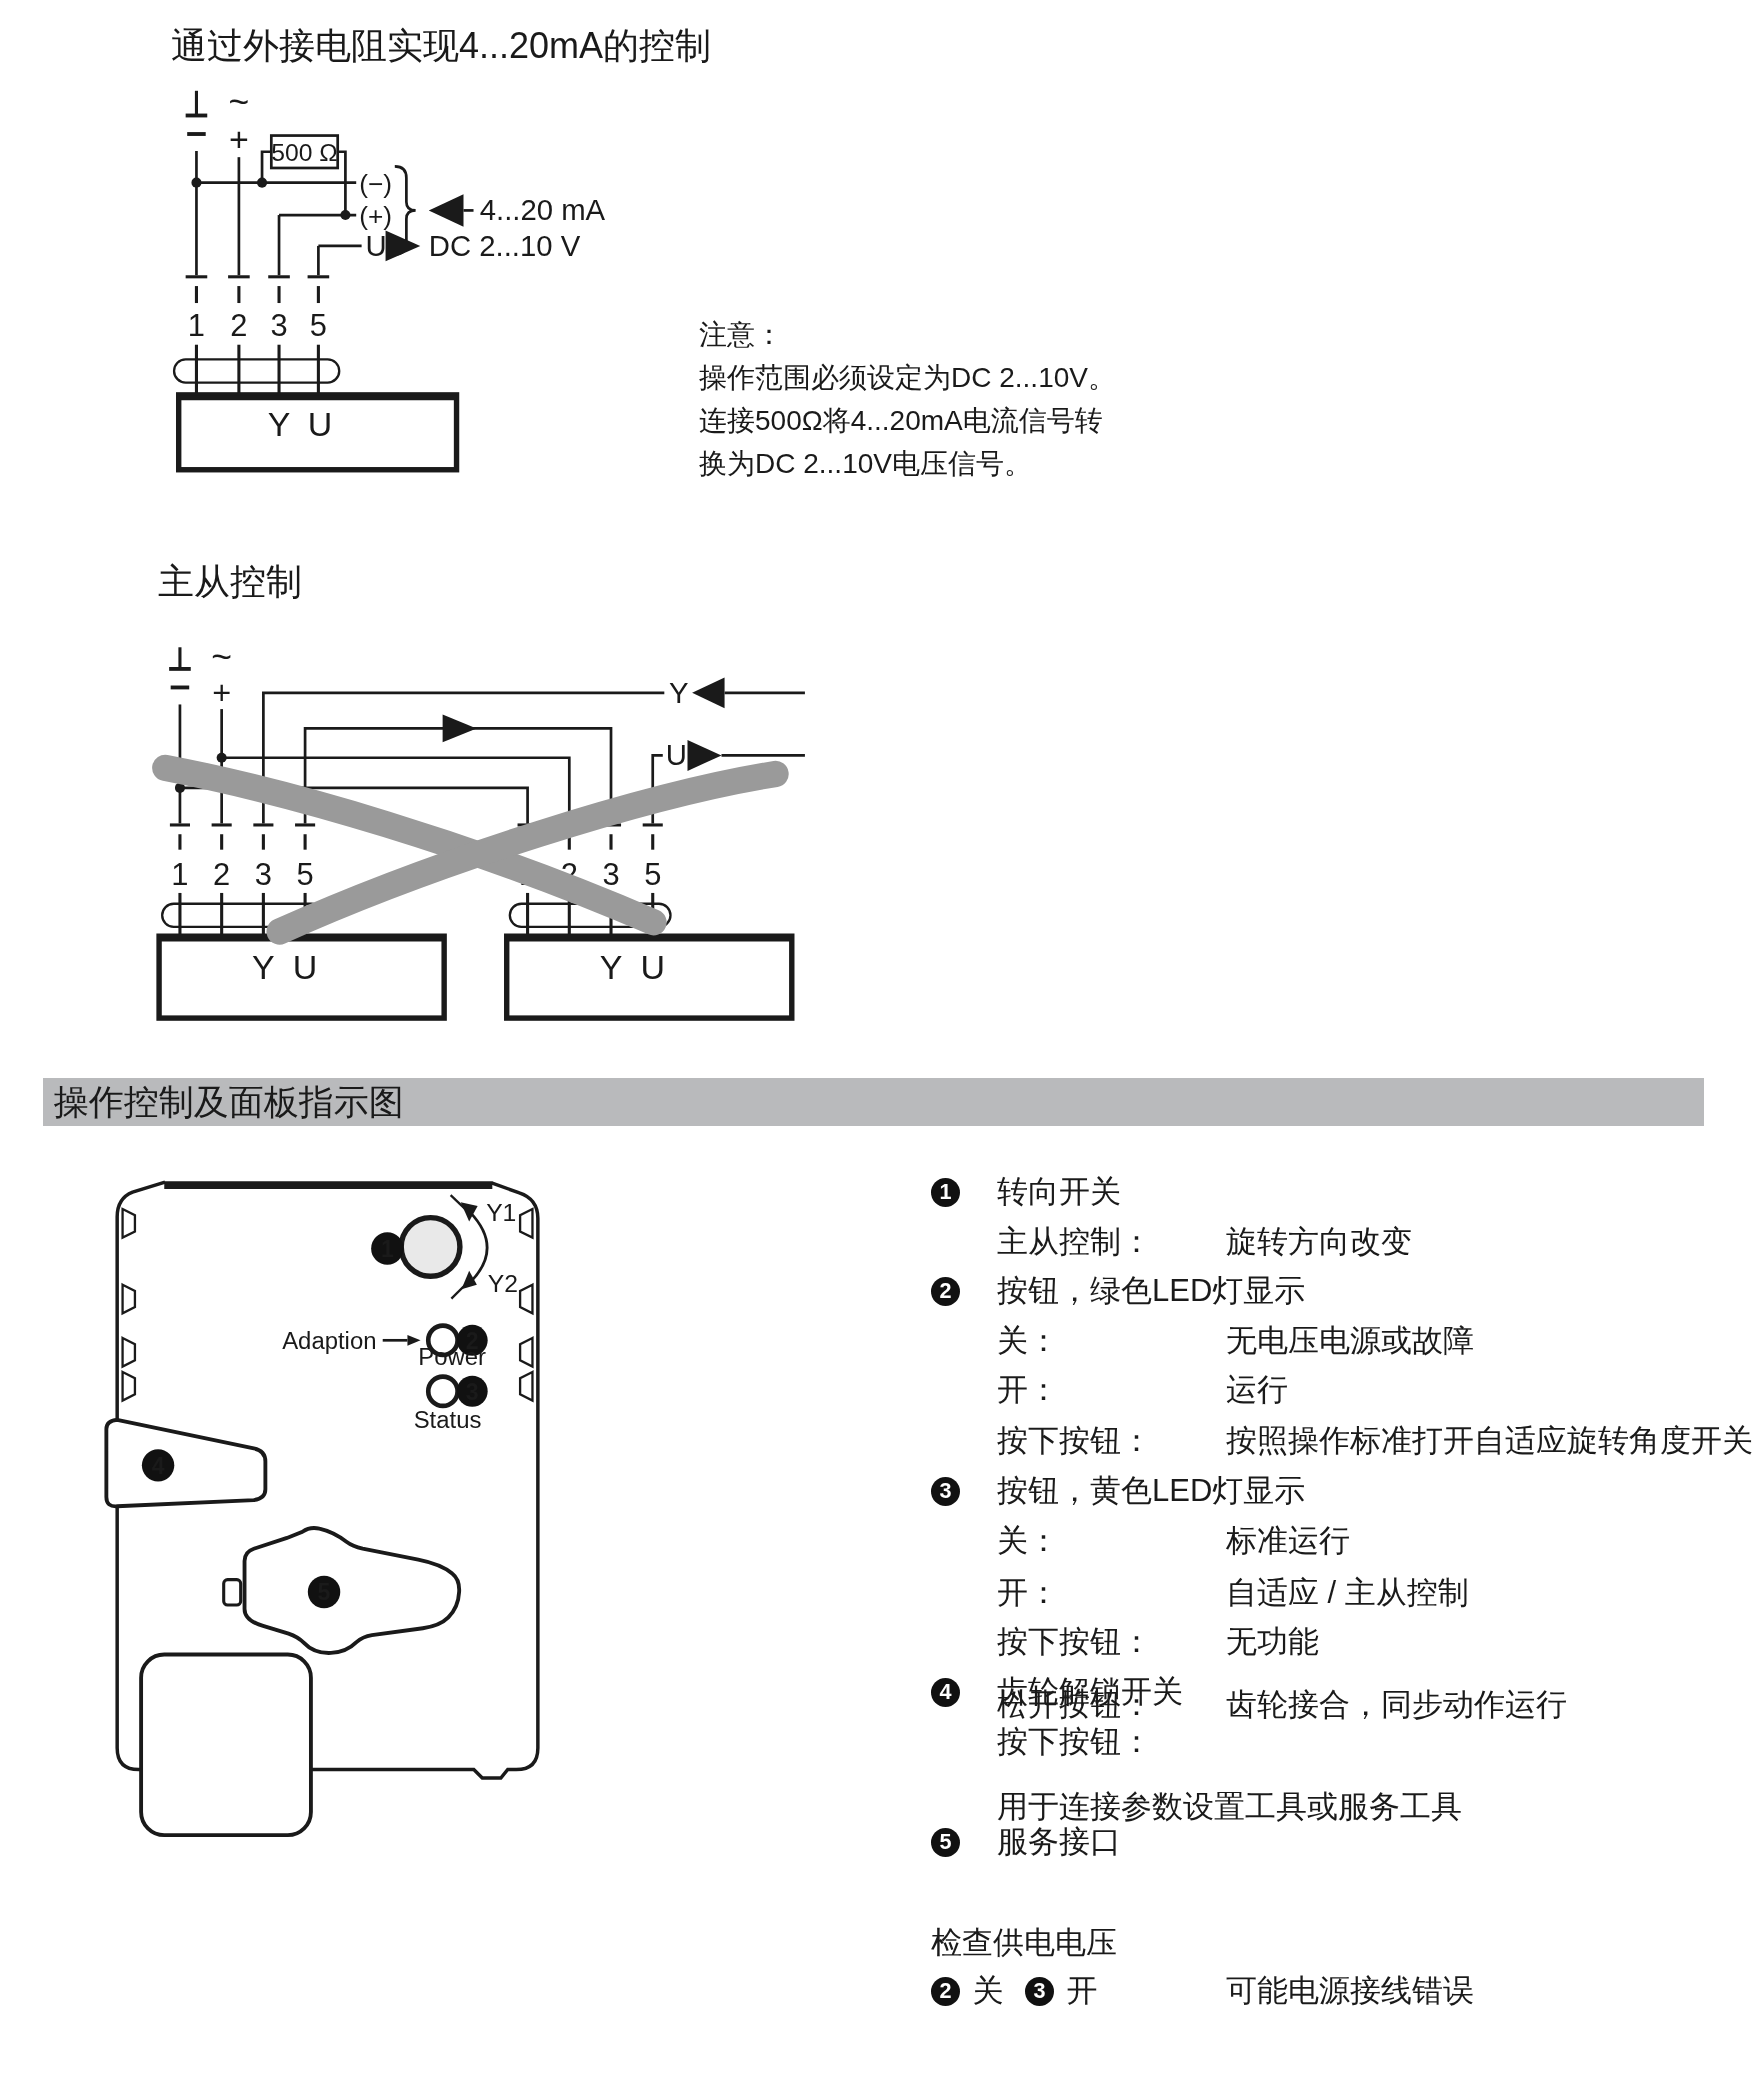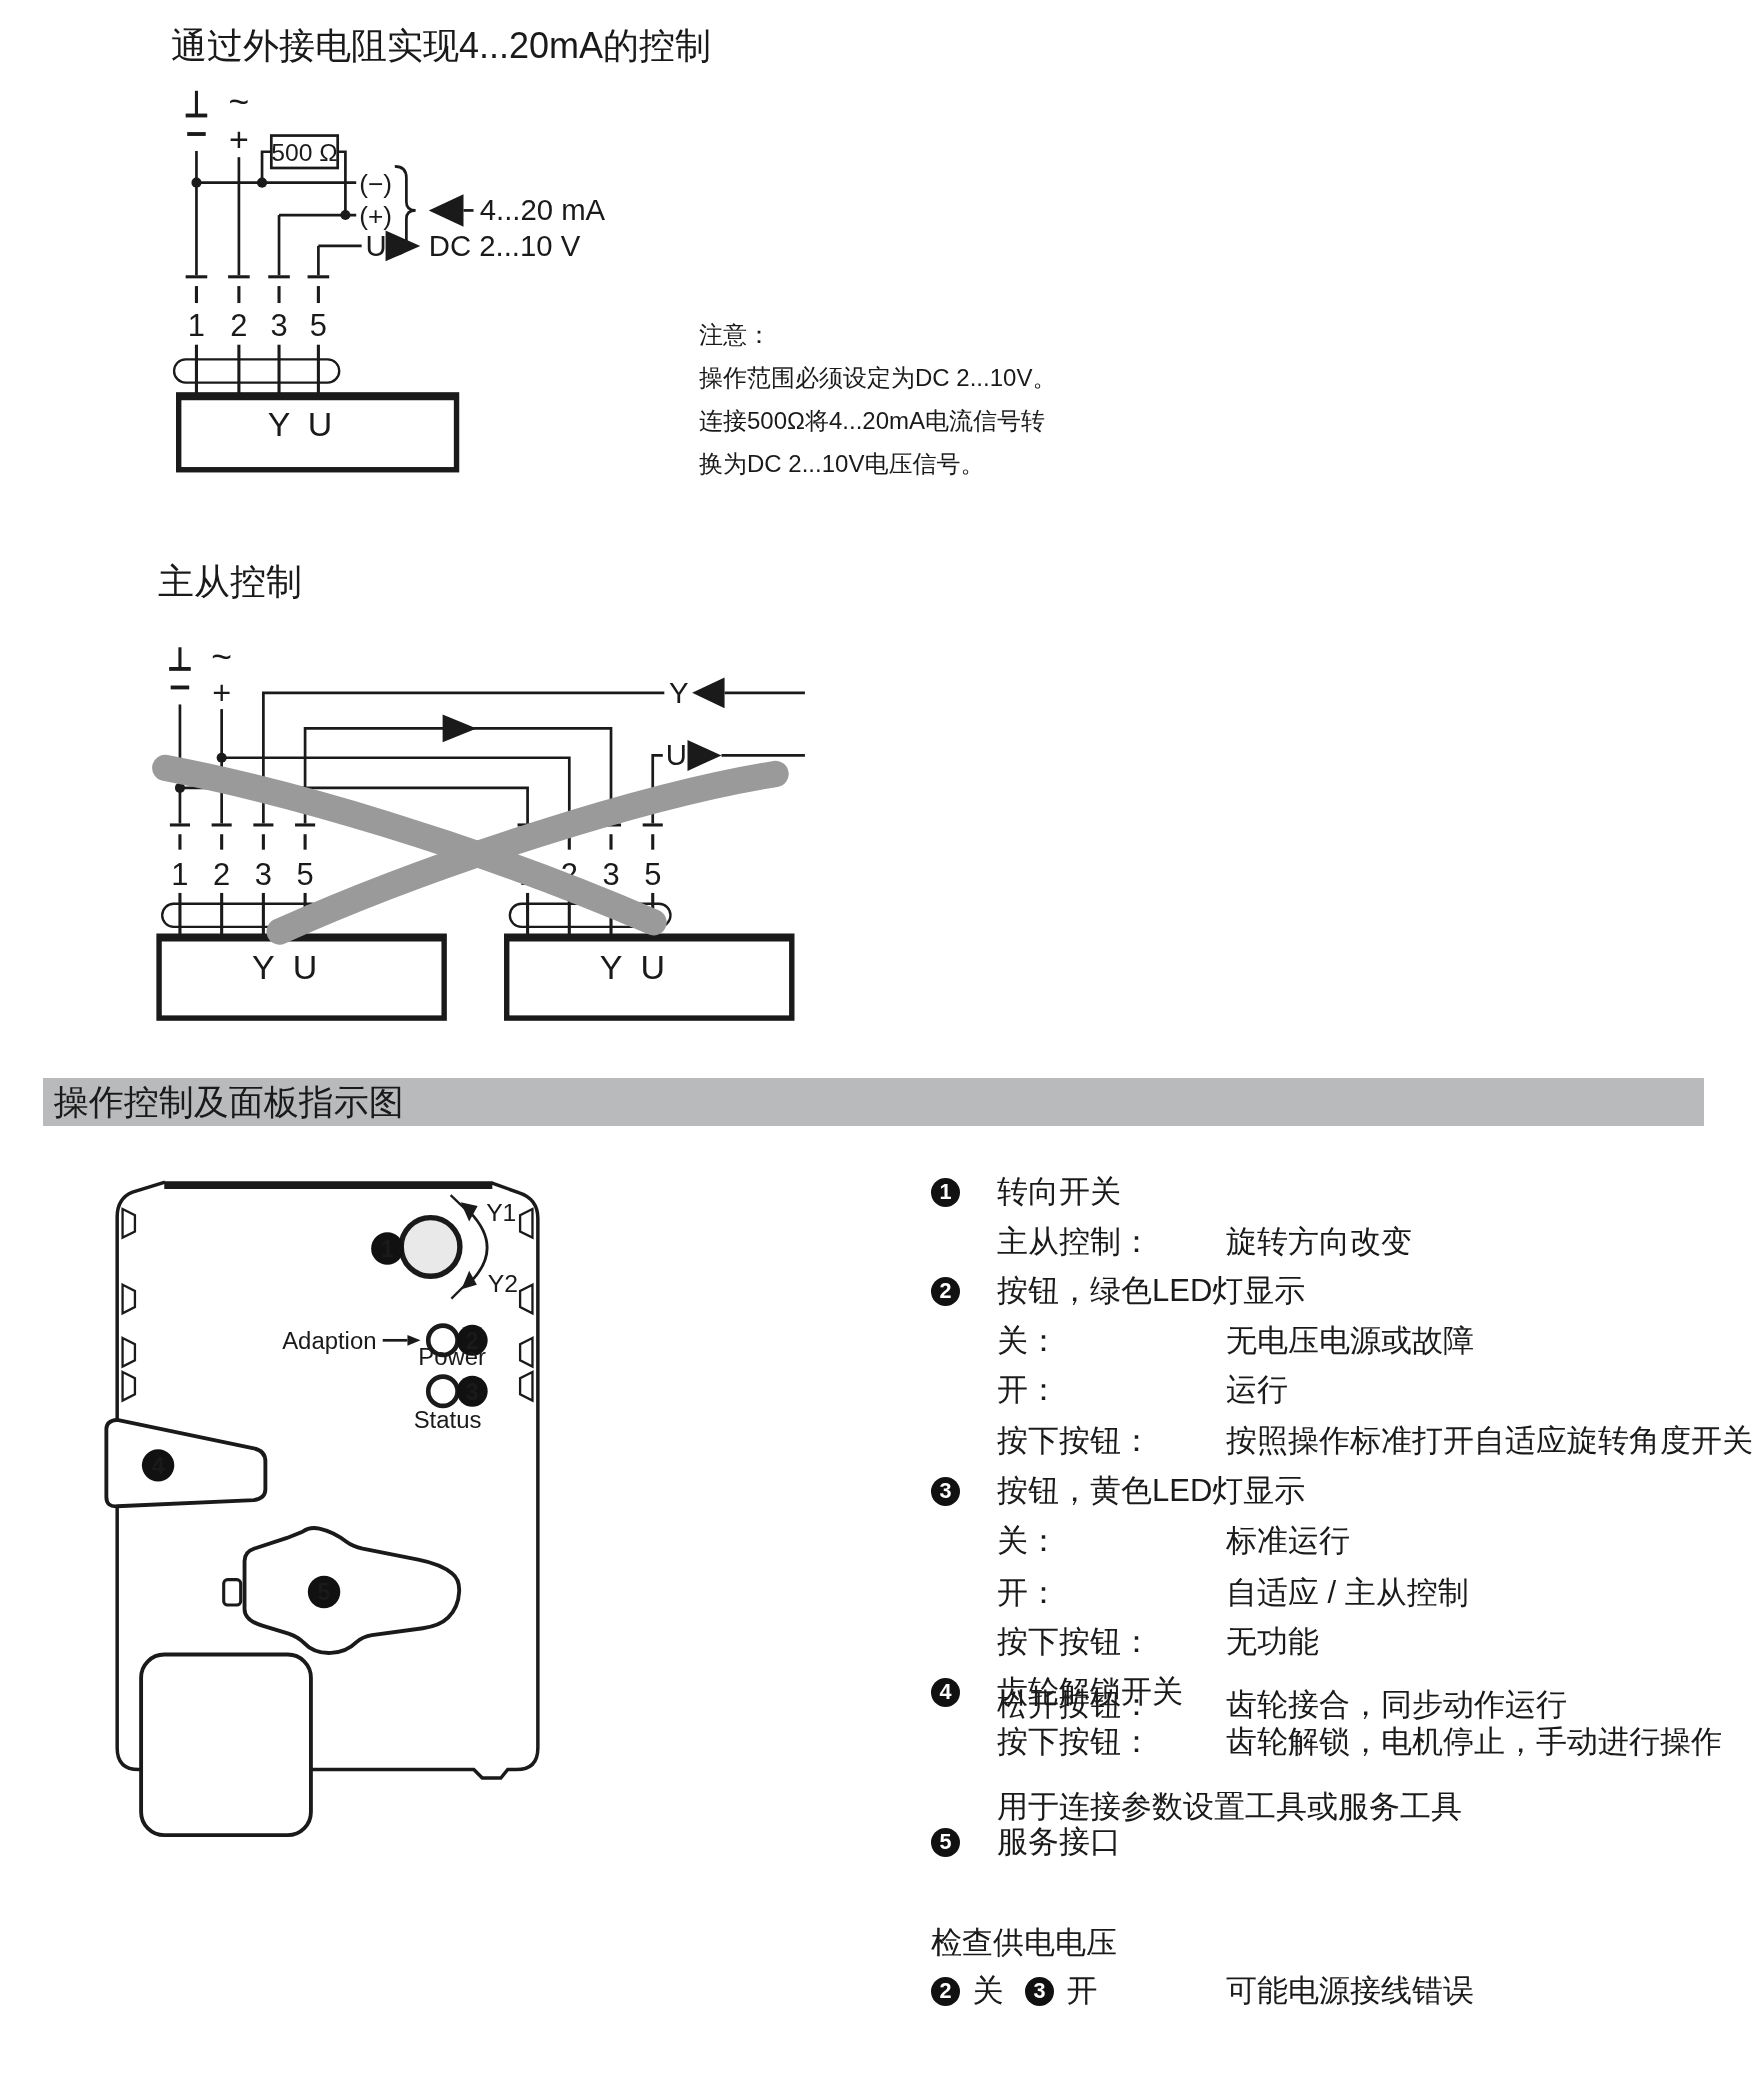--- a/index.html
+++ b/index.html
@@ -1,20 +1,20 @@
 <!DOCTYPE html>
 <html style="font-size:12.4px"><head>
 <meta charset="utf-8">
 <style>
   html,body{margin:0;padding:0;background:#fff;}
   .page{position:relative;width:1759px;height:2087px;background:#ffffff;overflow:hidden;
         font-family:"Liberation Sans","DejaVu Sans",sans-serif;color:#1a1a1a;}
   .abs{position:absolute;}
   .sec-title{font-size:36px;white-space:nowrap;}
-  .note{font-size:24px;line-height:43px;white-space:nowrap;}
+  .note{font-size:28px;line-height:43px;white-space:nowrap;}
   .graybar{position:absolute;left:43px;top:1078px;width:1661px;height:48px;
            display:flex;align-items:center;padding-left:10.8px;box-sizing:border-box;}
   .graybar span{font-size:35px;}
   svg text{fill:#1a1a1a;}
   .lg-row{position:absolute;left:931px;display:flex;align-items:center;height:42px;
           font-size:31px;white-space:nowrap;}
   .b-slot{width:66px;flex:0 0 66px;display:flex;align-items:center;}
   .l-slot{width:229px;flex:0 0 229px;overflow:visible;white-space:nowrap;}
   .bullet{width:29px;height:29px;border-radius:50%;background:#111;color:#fff;
           display:flex;align-items:center;justify-content:center;
@@ -297,21 +297,20 @@
 
   <div class="lg-row" style="top:1671px;">
     <span class="b-slot">
         <span class="bullet">4</span>
       </span>
     <span class="l-slot">齿轮解锁开关</span>
   </div>
   <div class="lg-row" style="top:1721px;">
     <span class="b-slot"></span>
     <span class="l-slot">按下按钮：</span>
-    <span>齿轮解锁，电机停止，手动进行操作</span>
   </div>
   <div class="lg-row" style="top:1684px;">
     <span class="b-slot"></span>
     <span class="l-slot">松开按钮：</span>
     <span>齿轮接合，同步动作运行</span>
   </div>
 
   <div class="lg-row" style="top:1821px;">
     <span class="b-slot">
         <span class="bullet">5</span>

